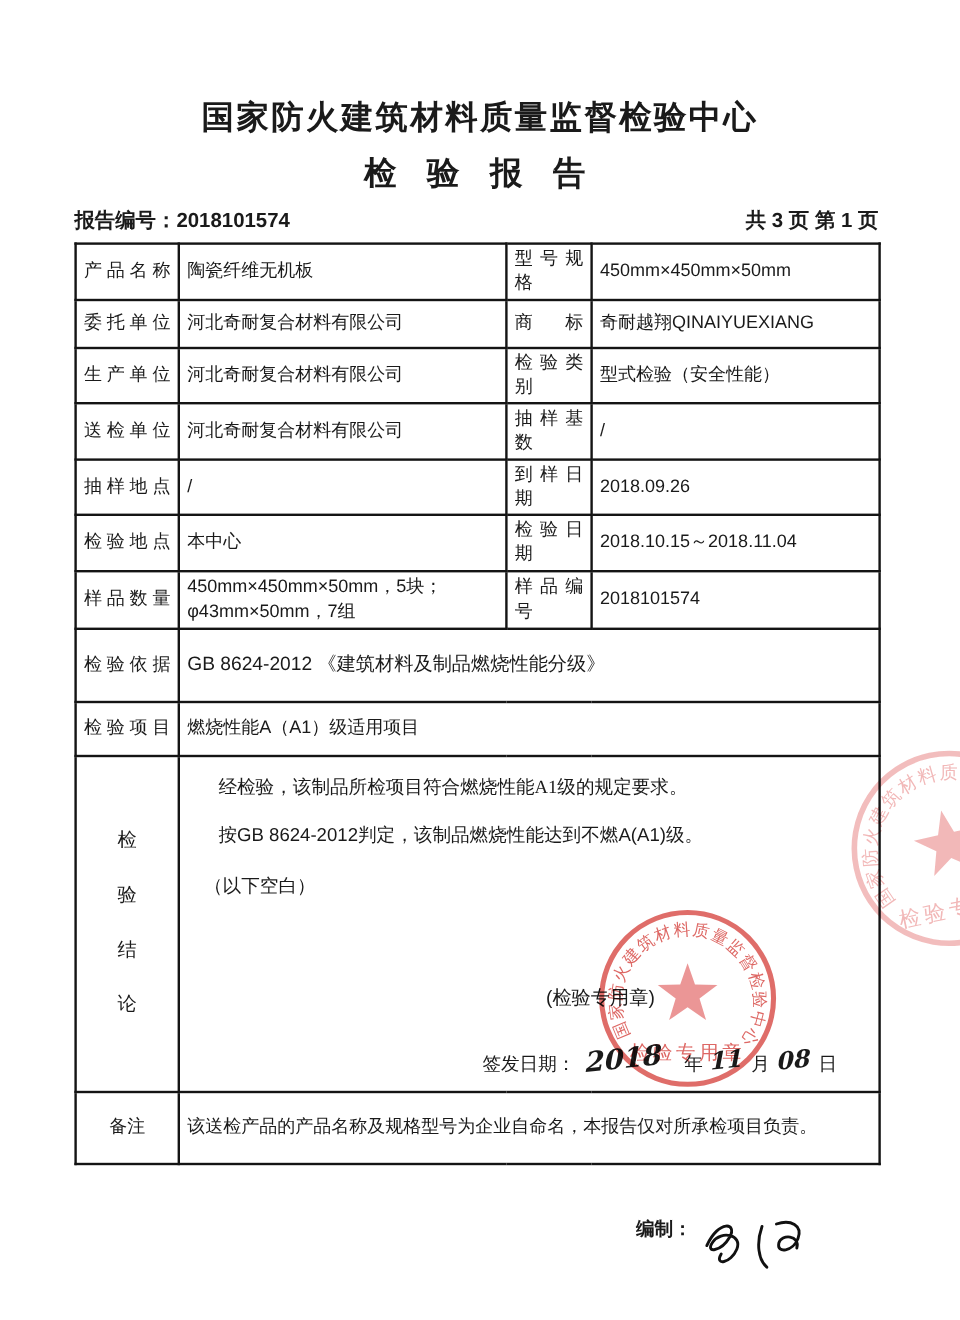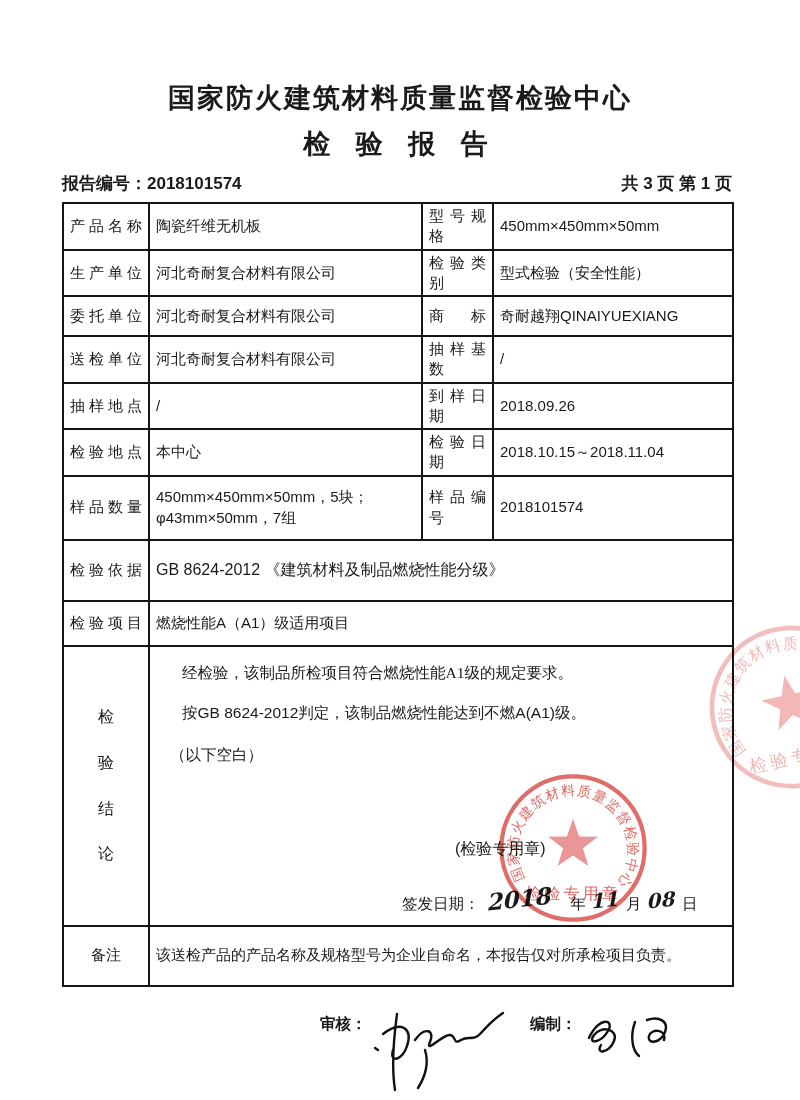--- a/index.html
+++ b/index.html
@@ -93,51 +93,51 @@
         <col style="width:240px">
       </colgroup>
 
     <tbody>
         <tr style="height:44px">
       <td class="lbl">产品名称</td>
       <td class="val">陶瓷纤维无机板</td>
       <td class="lbl">型号规格</td>
       <td class="val">450mm×450mm×50mm</td>
     </tr>
+    <tr style="height:40px">
+      <td class="lbl">委托单位</td>
+      <td class="val">河北奇耐复合材料有限公司</td>
+      <td class="lbl">商标</td>
+      <td class="val">奇耐越翔QINAIYUEXIANG</td>
+    </tr>
     <tr style="height:39px">
       <td class="lbl">生产单位</td>
       <td class="val">河北奇耐复合材料有限公司</td>
       <td class="lbl">检验类别</td>
       <td class="val">型式检验（安全性能）</td>
     </tr>
-    <tr style="height:40px">
-      <td class="lbl">委托单位</td>
-      <td class="val">河北奇耐复合材料有限公司</td>
-      <td class="lbl">商标</td>
-      <td class="val">奇耐越翔QINAIYUEXIANG</td>
-    </tr>
     <tr style="height:39px">
       <td class="lbl">送检单位</td>
       <td class="val">河北奇耐复合材料有限公司</td>
       <td class="lbl">抽样基数</td>
       <td class="val">/</td>
     </tr>
     <tr style="height:40px">
       <td class="lbl">抽样地点</td>
       <td class="val">/</td>
       <td class="lbl">到样日期</td>
       <td class="val">2018.09.26</td>
     </tr>
     <tr style="height:36px">
       <td class="lbl">检验地点</td>
       <td class="val">本中心</td>
       <td class="lbl">检验日期</td>
       <td class="val">2018.10.15～2018.11.04</td>
     </tr>
-    <tr style="height:64px">
+    <tr style="height:48px">
       <td class="lbl">样品数量</td>
       <td class="val">450mm×450mm×50mm，5块；φ43mm×50mm，7组</td>
       <td class="lbl">样品编号</td>
       <td class="val">2018101574</td>
     </tr>
 
     <tr style="height:61px">
       <td class="lbl">检验依据</td>
       <td class="val" colspan="3" style="font-size:16px;border-radius:25px;">GB 8624-2012 《建筑材料及制品燃烧性能分级》</td>
     </tr>
@@ -201,30 +201,20 @@
           <path id="ringB" d="M 38,140 A 72,72 0 1 1 162,140" fill="none"></path>
         </defs>
       <text font-size="18" letter-spacing="1.5" opacity="0.75" fill="#e98b8b">
         <textPath href="#ringB">国家防火建筑材料质量监督检验中心</textPath>
       </text>
       <text x="100" y="166" text-anchor="middle" font-size="21" letter-spacing="4" opacity="0.75" fill="#e98b8b">检验专用章</text>
     </svg>
   </div>
 
   <div class="footer">
-    <div class="sig-group sig-review">
-      <span class="cap">审核：</span>
-      <svg class="sig" width="160" height="88" viewBox="0 0 160 88">
-        <path d="M30,6 C27,28 24,56 28,82"></path>
-        <path d="M16,26 C34,12 46,20 40,38 C36,52 22,56 26,42"></path>
-        <path d="M48,32 C58,18 68,22 63,34 C58,46 74,28 82,27 C90,26 85,38 94,32 C102,27 106,34 114,25 C122,16 130,9 136,5"></path>
-        <path d="M58,42 C63,58 56,72 51,80"></path>
-        <path d="M8,40 l3,2"></path>
-      </svg>
-    </div>
     <div class="sig-group sig-prepare">
       <span class="cap">编制：</span>
       <svg class="sig" width="120" height="55" viewBox="0 0 120 55">
         <path d="M12,30 C22,8 38,11 31,23 C24,35 10,37 17,27 C24,17 42,21 37,33 C32,45 18,47 24,37"></path>
         <path d="M58,14 C53,28 55,42 62,48"></path>
         <path d="M70,12 C82,8 92,13 88,24 C84,35 70,37 72,28 C74,20 90,21 87,32"></path>
       </svg>
     </div>
   </div>
 

